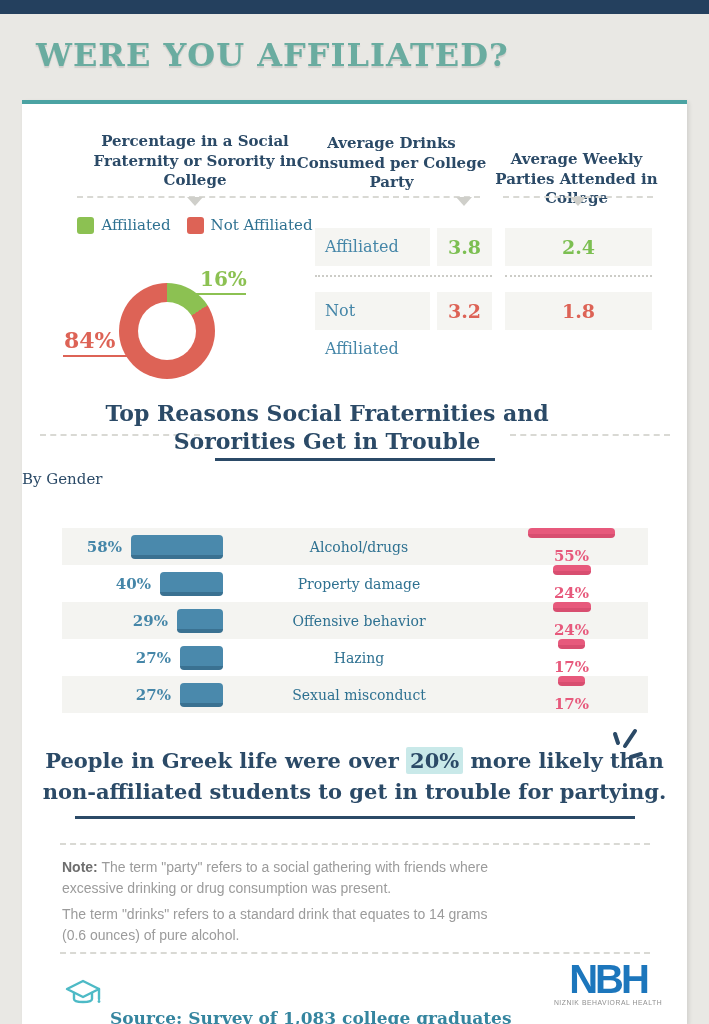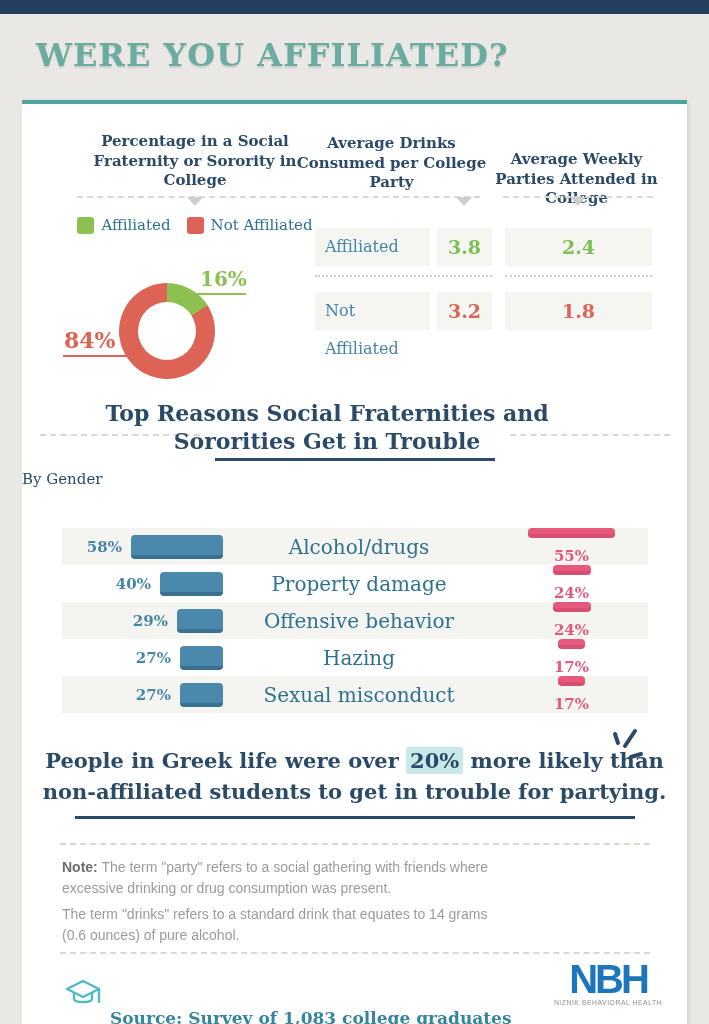--- a/index.html
+++ b/index.html
@@ -48,21 +48,21 @@
   
   .trouble-title { width:610px; text-align:center; font-size:22px; font-weight:bold; color:#2b4a67; }
   .title-underline { background:#2b4a67; height:3px; }
   .by-gender { width:665px; font-size:15px; color:#2b4a67; }
   .gender-legend { width:665px; display:flex; justify-content:center; gap:44px; }
   .bar-chart { width:586px; }
   .bar-row { display:flex; height:37px; align-items:center; }
   .bar-row.shaded { background:#f4f4f1; }
   .cell { display:flex; align-items:center; height:100%; }
   .men-cell { width:161px; justify-content:flex-end; gap:9px; }
-  .cat-cell { width:272px; justify-content:center; font-size:20px; color:#2e7191;border-radius:9px; }
+  .cat-cell { width:272px; justify-content:center; font-size:14px; color:#2e7191;border-radius:9px; }
   .women-cell { width:153px; justify-content:flex-start; gap:9px;flex-direction:column; }
   .bar { height:24px; border-radius:4px; }
   .men-bar { background:#4a89ac; border-bottom:4px solid #3a7191; }
   .women-bar { background:#e7597c; border-bottom:4px solid #d84e70; }
   .pct { font-size:15px; font-weight:bold; }
   .men-pct { color:#4586a8; }
   .women-pct { color:#e7597c; }
 
   
   .callout { width:665px; text-align:center; font-size:21px; font-weight:bold; color:#2b4a67; line-height:30px; }

